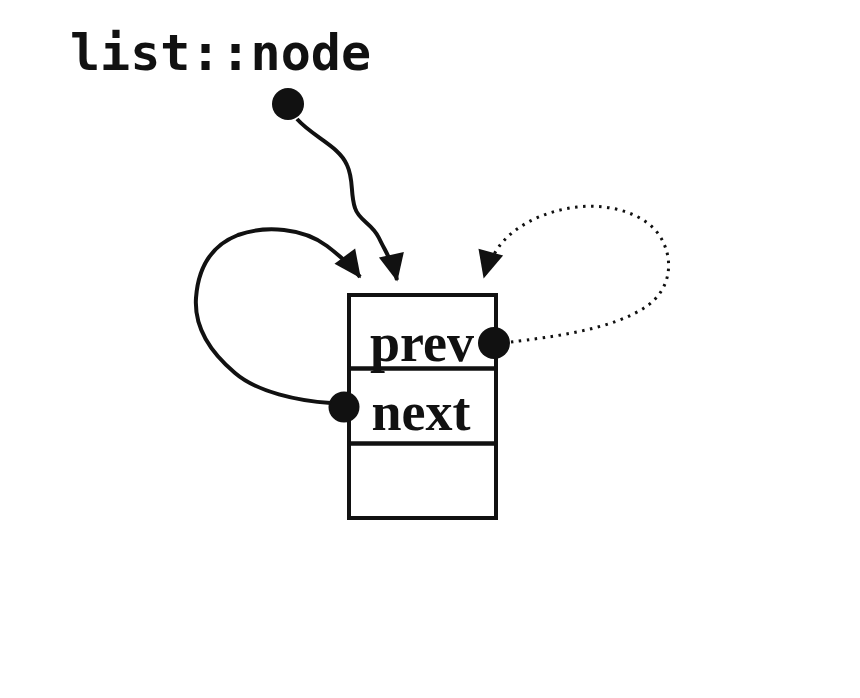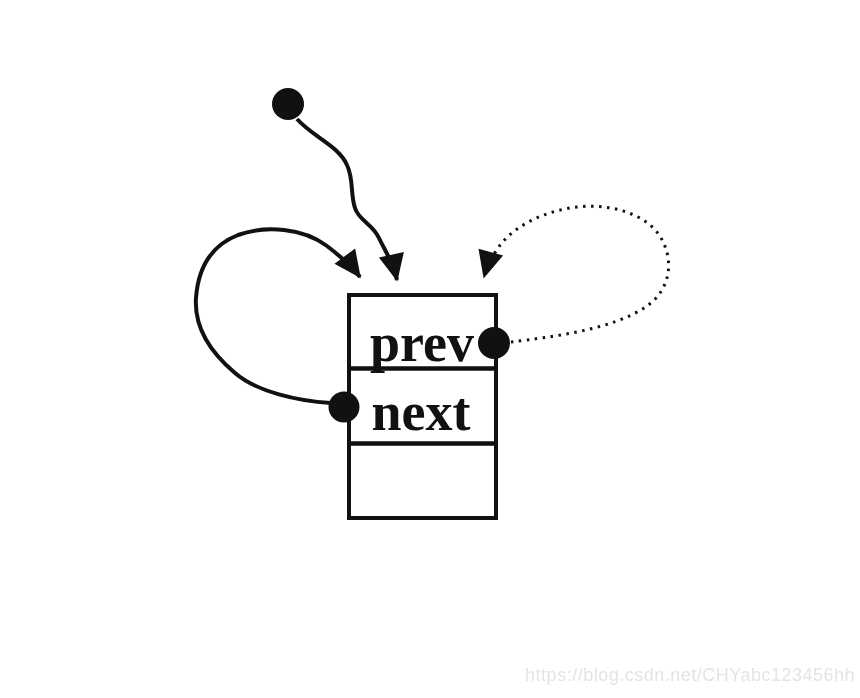--- a/index.html
+++ b/index.html
@@ -58,20 +58,21 @@
     letter-spacing: 0.5px;
     color: #e4e4e4;
     white-space: nowrap;
   }
 </style>
 </head>
 <body>
 
 <div id="canvas">
 
+  <div class="diagram-title">list::node</div>
 
   <svg class="diagram-svg" width="860" height="698" viewBox="0 0 860 698">
     <defs>
       <marker id="arrowhead" viewBox="0 0 10 10" refX="9.5" refY="5" markerWidth="33" markerHeight="29" markerUnits="userSpaceOnUse" orient="auto">
         <path d="M0.6,0.6 L10,5 L0.6,9.4 z" fill="#111111"></path>
       </marker>
     </defs>
 
     <rect x="349" y="295" width="147" height="223" fill="none" stroke="#111111" stroke-width="4"></rect>
     <line x1="349" y1="368.5" x2="496" y2="368.5" stroke="#111111" stroke-width="4.5"></line>
@@ -89,15 +90,14 @@
              C198,270 210,246 238,235 C266,225 303,228 327,246
              C340,256 352,266 360,277" fill="none" stroke="#111111" stroke-width="4" marker-end="url(#arrowhead)"></path>
 
     <circle cx="494" cy="343" r="16" fill="#111111"></circle>
     <path d="M511,342 C550,337 613,330 647,306 C671,289 674,260 661,238
              C648,215 612,203 577,207 C544,211 513,226 498,248
              C492,257 487,266 484,277" fill="none" stroke="#111111" stroke-width="3" stroke-dasharray="2.5 5.5" stroke-linecap="butt" marker-end="url(#arrowhead)"></path>
   </svg>
 
 
-  <div class="watermark">https://blog.csdn.net/CHYabc123456hh</div>
 
 </div>
 
 </body></html>

